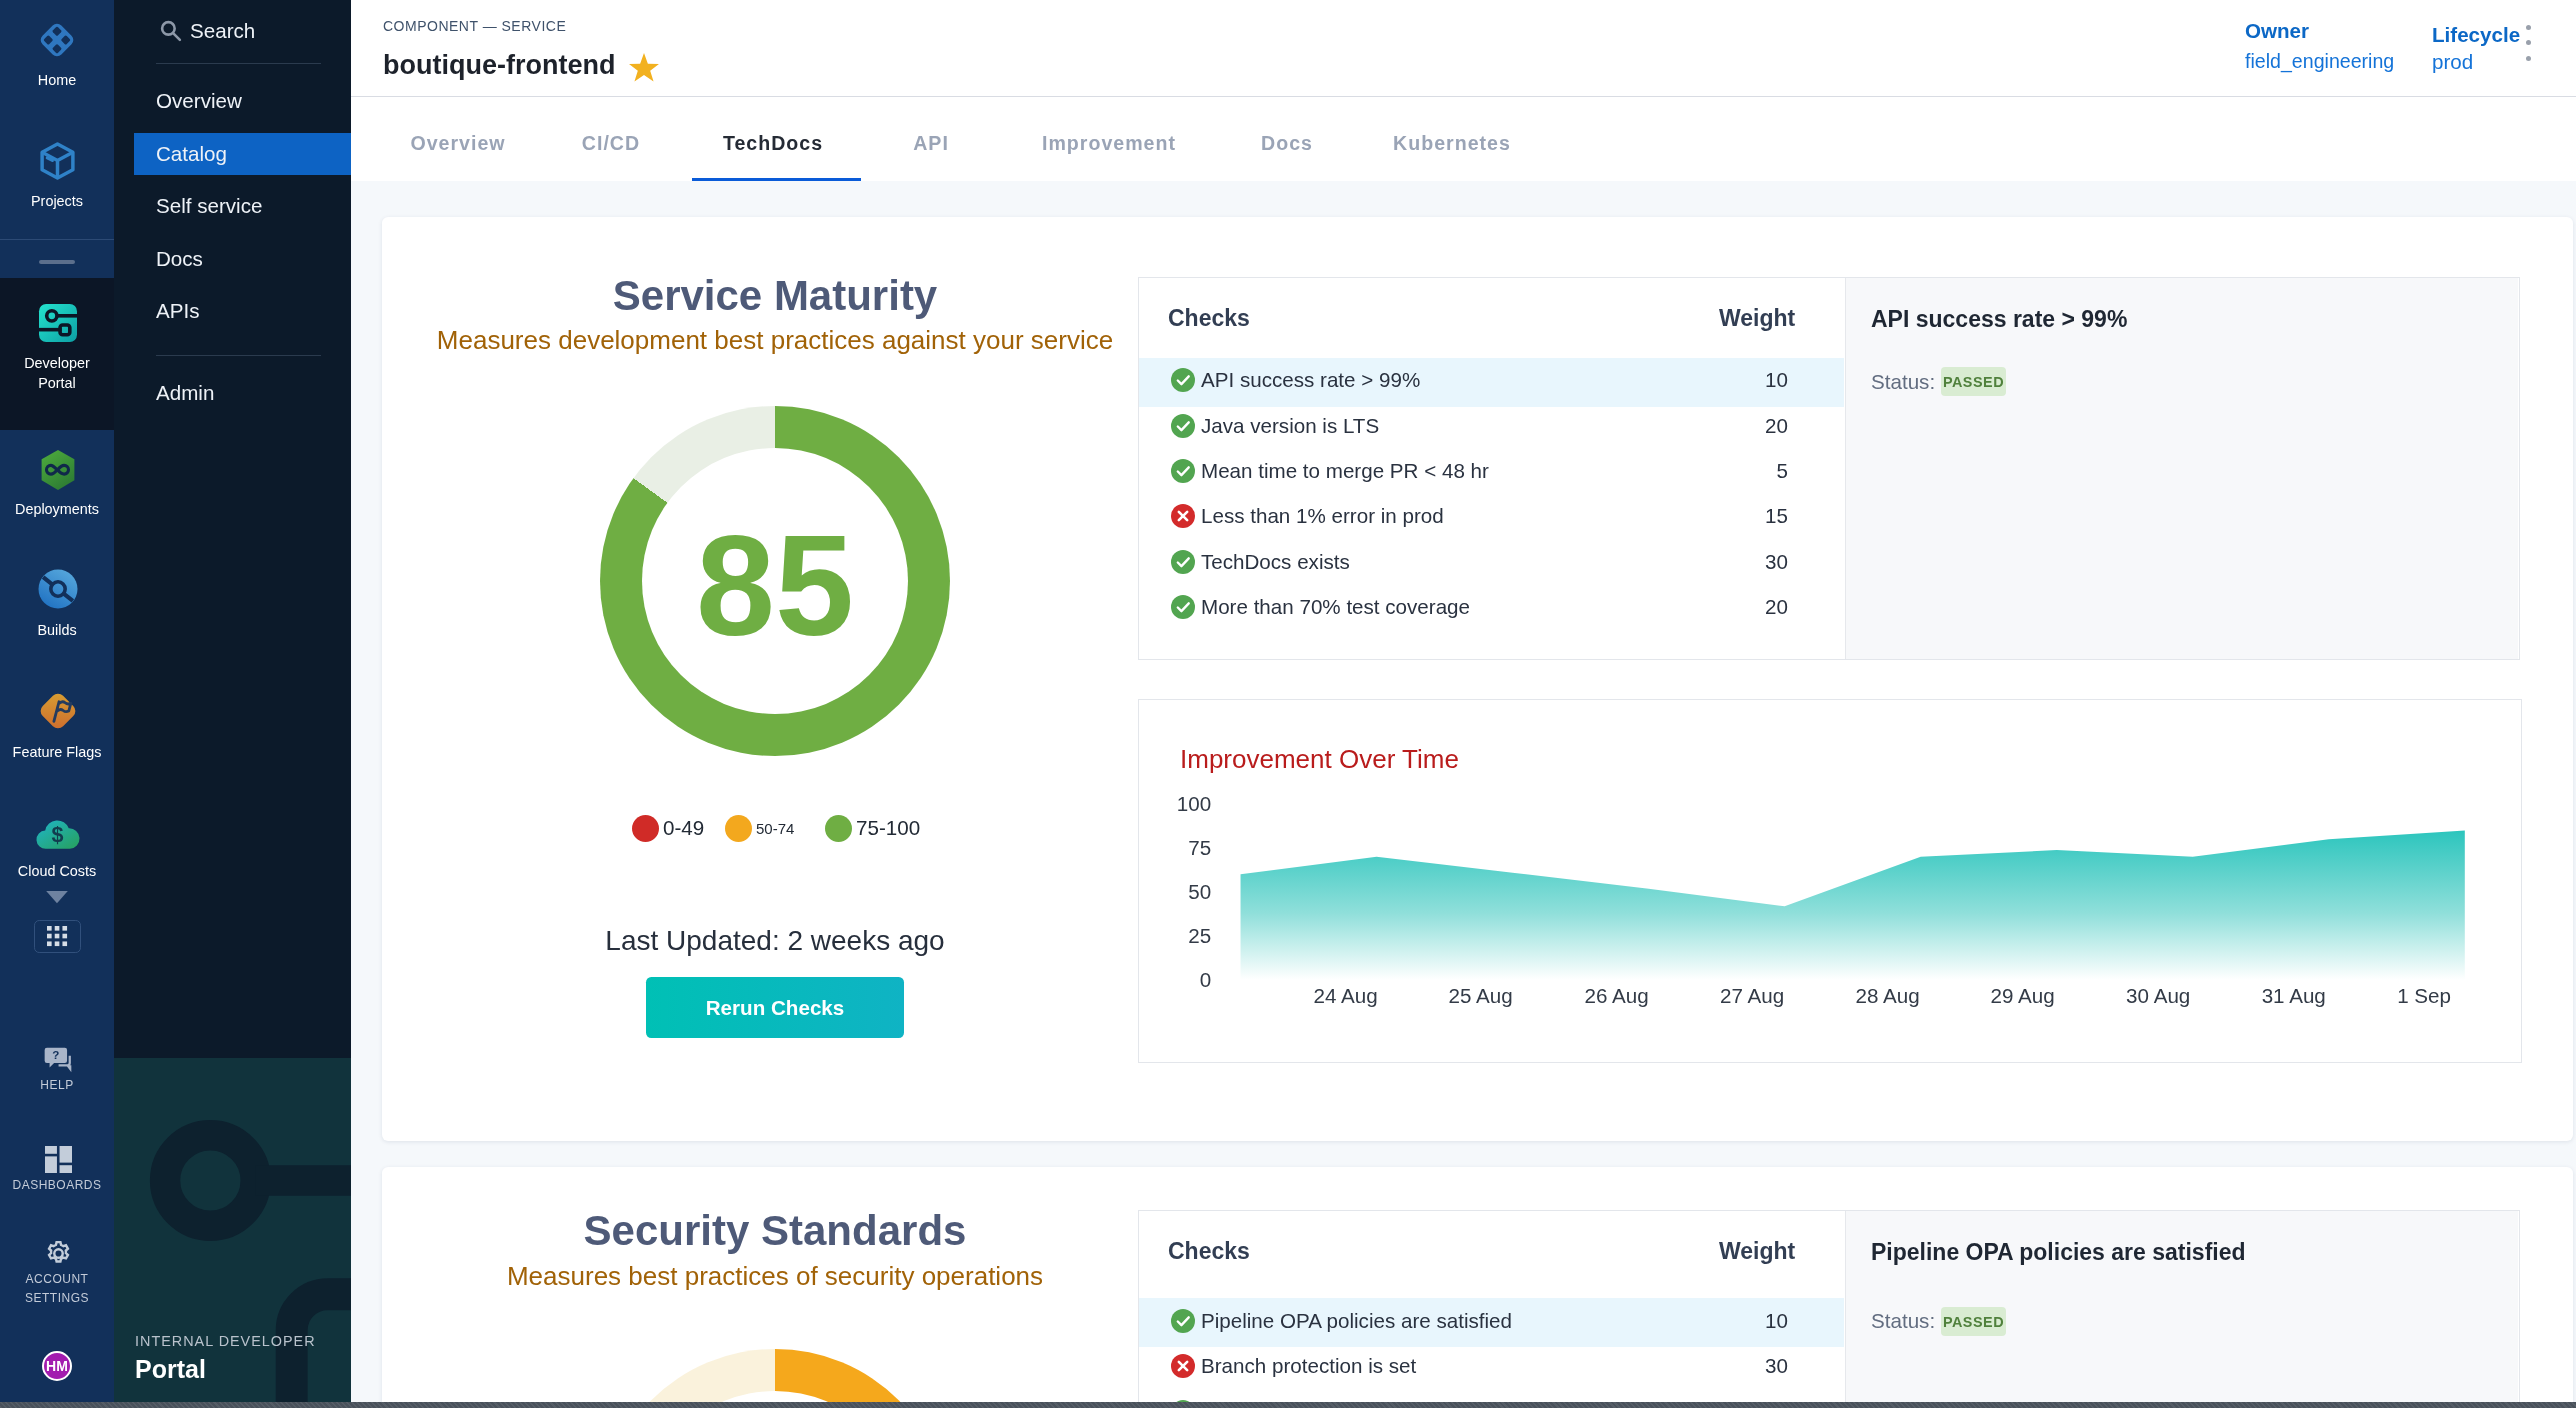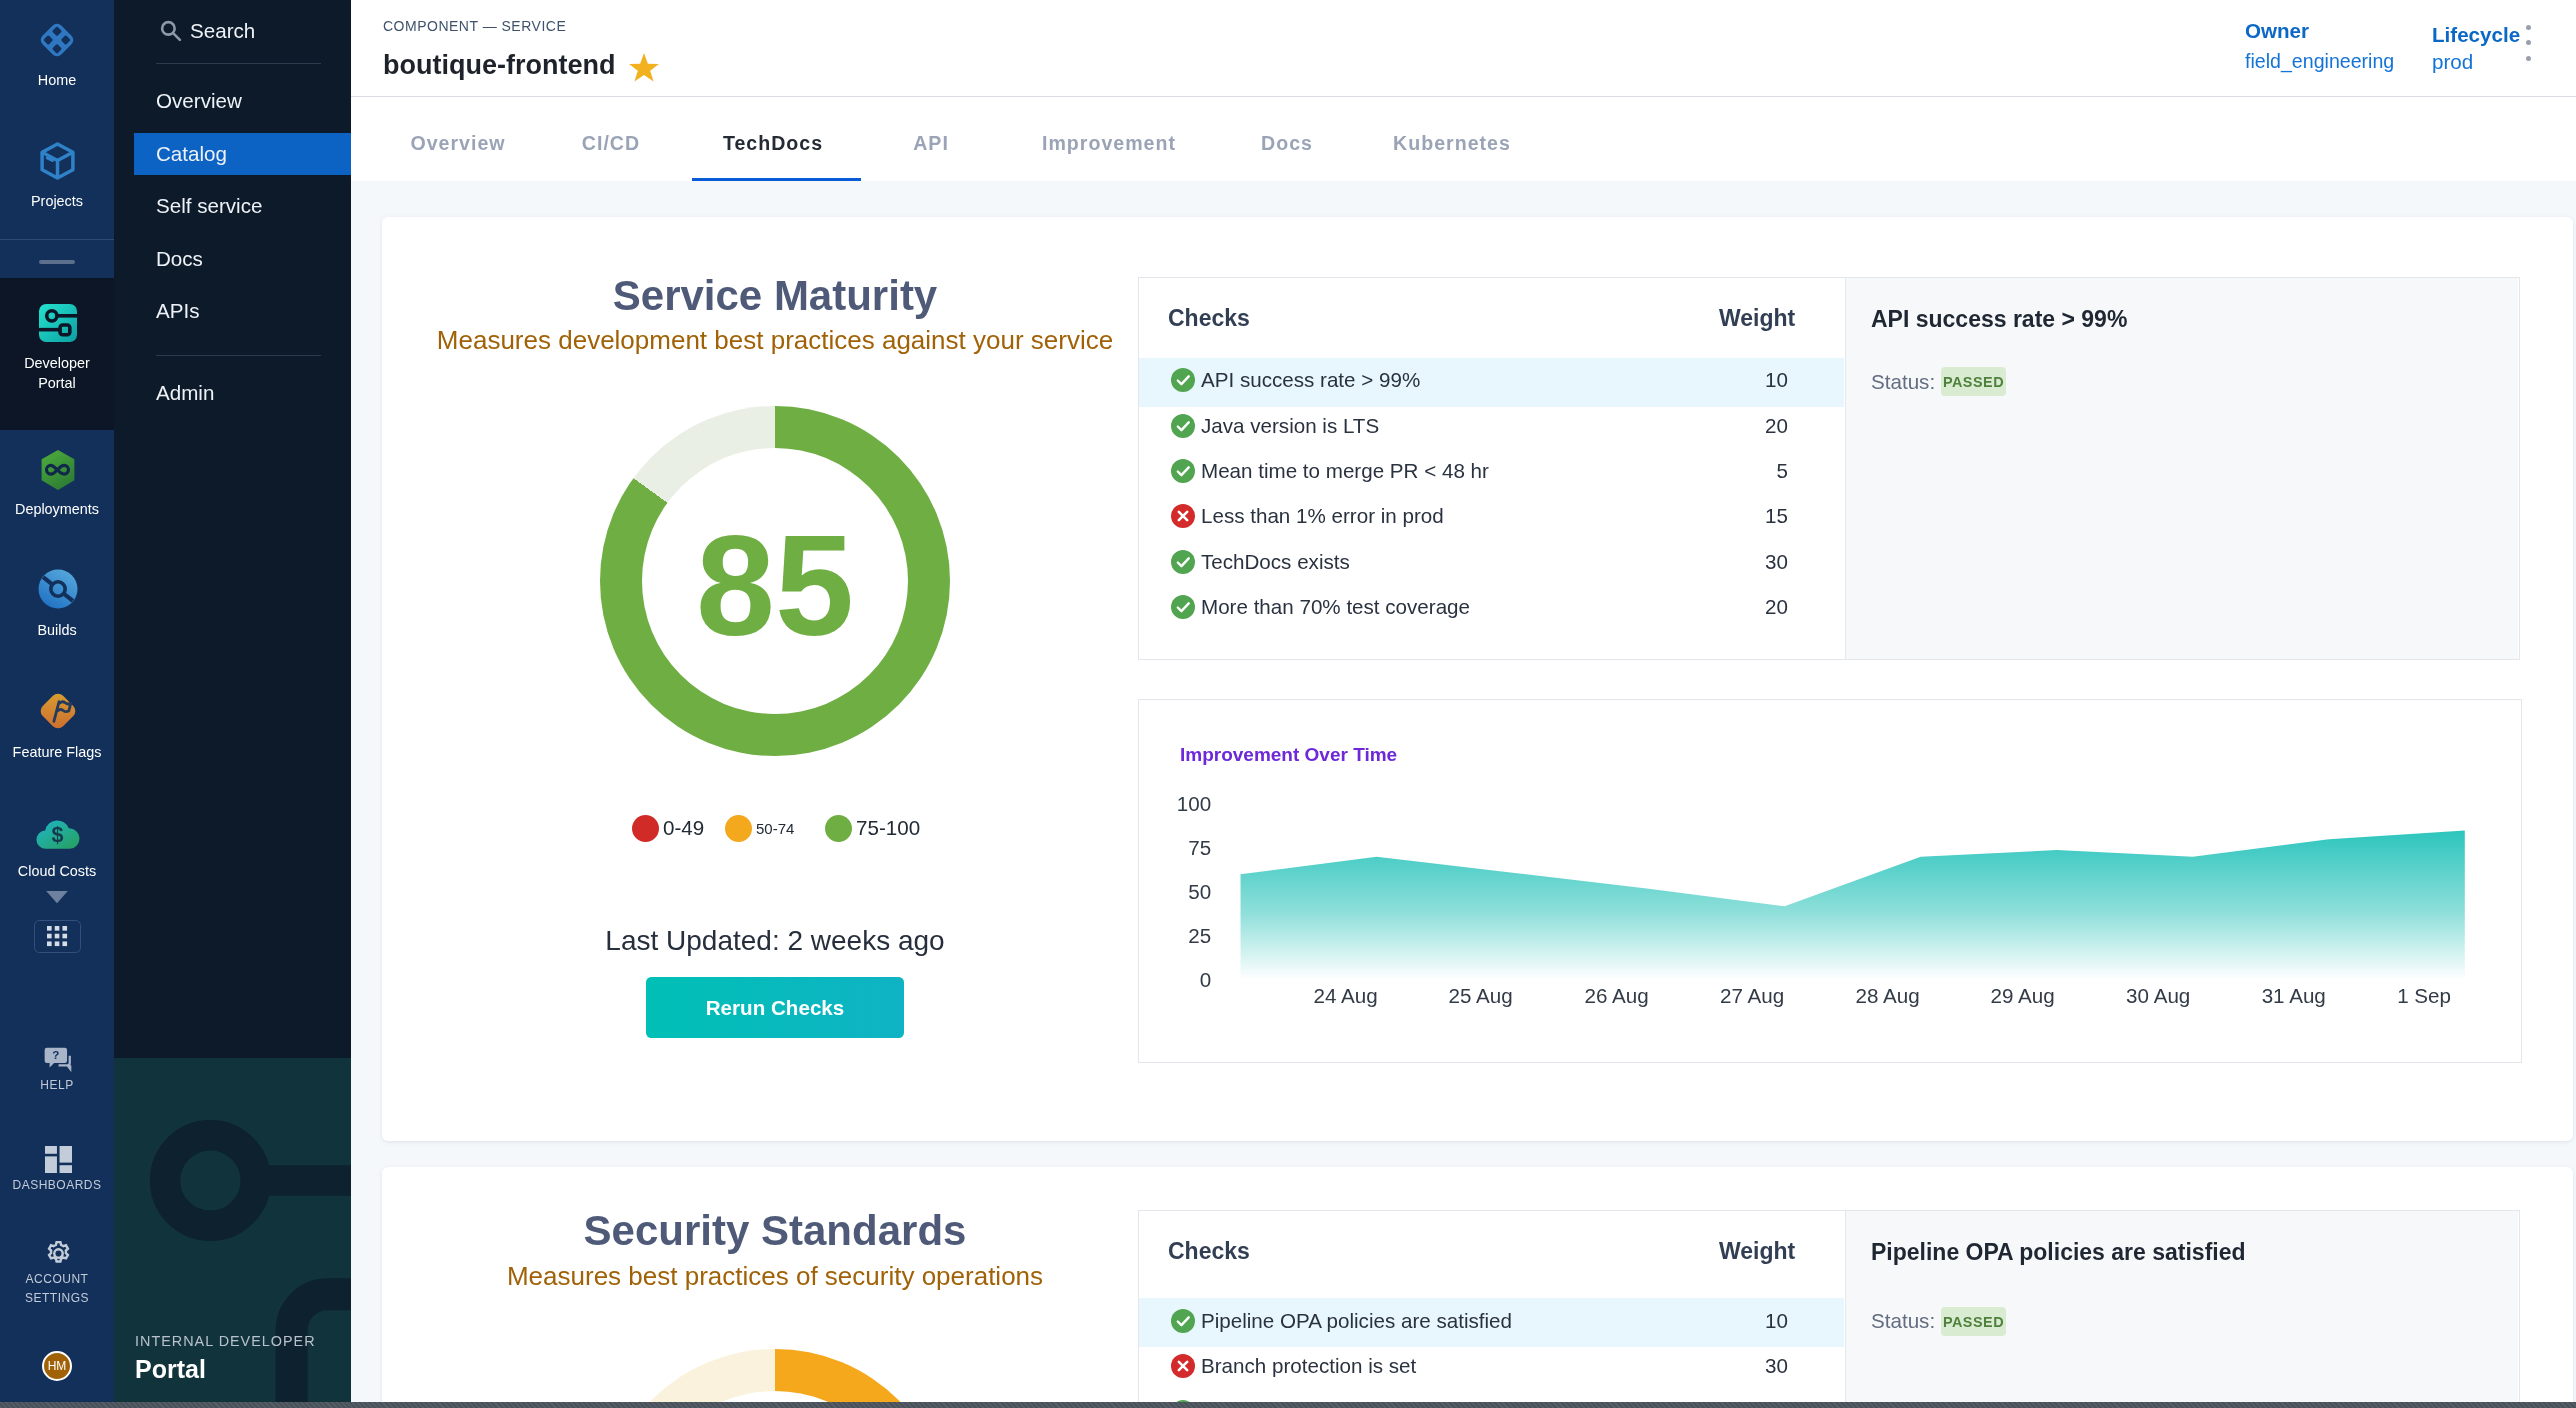--- a/index.html
+++ b/index.html
@@ -172,21 +172,21 @@
 </g>
   </svg>
 <div class="rsm" style="top:1178px">DASHBOARDS</div>
 
 <svg class="a" style="left:44px;top:1239px" width="29" height="29" viewBox="0 0 24 24">
 <path fill="none" stroke="#c3cdda" stroke-width="2" d="M12 8.5 a3.5 3.5 0 1 0 0 7 a3.5 3.5 0 1 0 0 -7 Z M10.4 2.6 h3.2 l0.5 2.2 a7.4 7.4 0 0 1 1.9 1.1 l2.2 -0.7 l1.6 2.8 l-1.7 1.5 a7.4 7.4 0 0 1 0 2.2 l1.7 1.5 l-1.6 2.8 l-2.2 -0.7 a7.4 7.4 0 0 1 -1.9 1.1 l-0.5 2.2 h-3.2 l-0.5 -2.2 a7.4 7.4 0 0 1 -1.9 -1.1 l-2.2 0.7 l-1.6 -2.8 l1.7 -1.5 a7.4 7.4 0 0 1 0 -2.2 l-1.7 -1.5 l1.6 -2.8 l2.2 0.7 a7.4 7.4 0 0 1 1.9 -1.1 Z"></path>
   </svg>
 <div class="rsm" style="top:1272px">ACCOUNT</div>
 <div class="rsm" style="top:1291px">SETTINGS</div>
 
-<div class="a" style="left:42px;top:1351px;width:30px;height:30px;border-radius:50%;background:#a16207;border:2.1px solid #fff;display:flex;align-items:center;justify-content:center;color:#fff;font-size:12px;font-weight:400">HM</div>
+<div class="a" style="left:42px;top:1351px;width:30px;height:30px;border-radius:50%;background:#a21caf;border:2.1px solid #fff;display:flex;align-items:center;justify-content:center;color:#fff;font-size:14px;font-weight:700">HM</div>
 
 <svg class="a" style="left:159px;top:19px" width="24" height="24" viewBox="0 0 46 46">
 <circle cx="18" cy="18" r="12" fill="none" stroke="#8d98a8" stroke-width="5"></circle>
 <path d="M27 27 L40 40" stroke="#8d98a8" stroke-width="5" stroke-linecap="round"></path>
 </svg>
 <div class="snitem" style="top:31px;left:190px">Search</div>
 <div class="sndiv" style="top:63px"></div>
 <div class="snitem" style="top:101px">Overview</div>
 <div class="snitem" style="top:154px">Catalog</div>
 <div class="snitem" style="top:206px">Self service</div>
@@ -288,21 +288,21 @@
     <circle cx="23" cy="23" r="23" fill="#52a550"></circle>
     <path d="M13 24 l7 7 l14 -15" fill="none" stroke="#fff" stroke-width="4.5" stroke-linecap="round" stroke-linejoin="round"></path>
   </svg>
 <div class="rowt" style="left:1201px;top:607px">More than 70% test coverage</div>
 <div class="roww" style="left:1788px;top:607px">20</div>
 <div class="t" style="left:1871px;top:306px;font-size:23px;font-weight:700;color:#1f2733">API success rate &gt; 99%</div>
 <div class="t cy" style="left:1871px;top:382px;font-size:20.6px;color:#626d80">Status:</div>
 <div class="badge" style="left:1941px;top:367px;width:65px;height:29px">PASSED</div>
 
 <div class="box" style="left:1138px;top:699px;width:1384px;height:364px"></div>
-<div class="t" style="left:1180px;top:744px;font-size:19px;font-weight:700;color:#6d28d9">Improvement Over Time</div>
+<div class="t" style="left:1180px;top:744px;font-size:26px;font-weight:400;color:#b91c1c">Improvement Over Time</div>
 <svg class="a" style="left:1138px;top:699px" width="1384" height="364" viewBox="2208 1356 2686 706">
 <defs>
       <linearGradient id="garea" x1="0" y1="0" x2="0" y2="1">
 <stop offset="0" stop-color="#2cc5bd"></stop>
         <stop offset="0.55" stop-color="#8fdfda"></stop>
         <stop offset="1" stop-color="#ffffff"></stop>
       </linearGradient>
     </defs>
 <g font-family="Liberation Sans,sans-serif" font-size="40" fill="#333b47">
 <text x="2350" y="1574" text-anchor="end">100</text>

